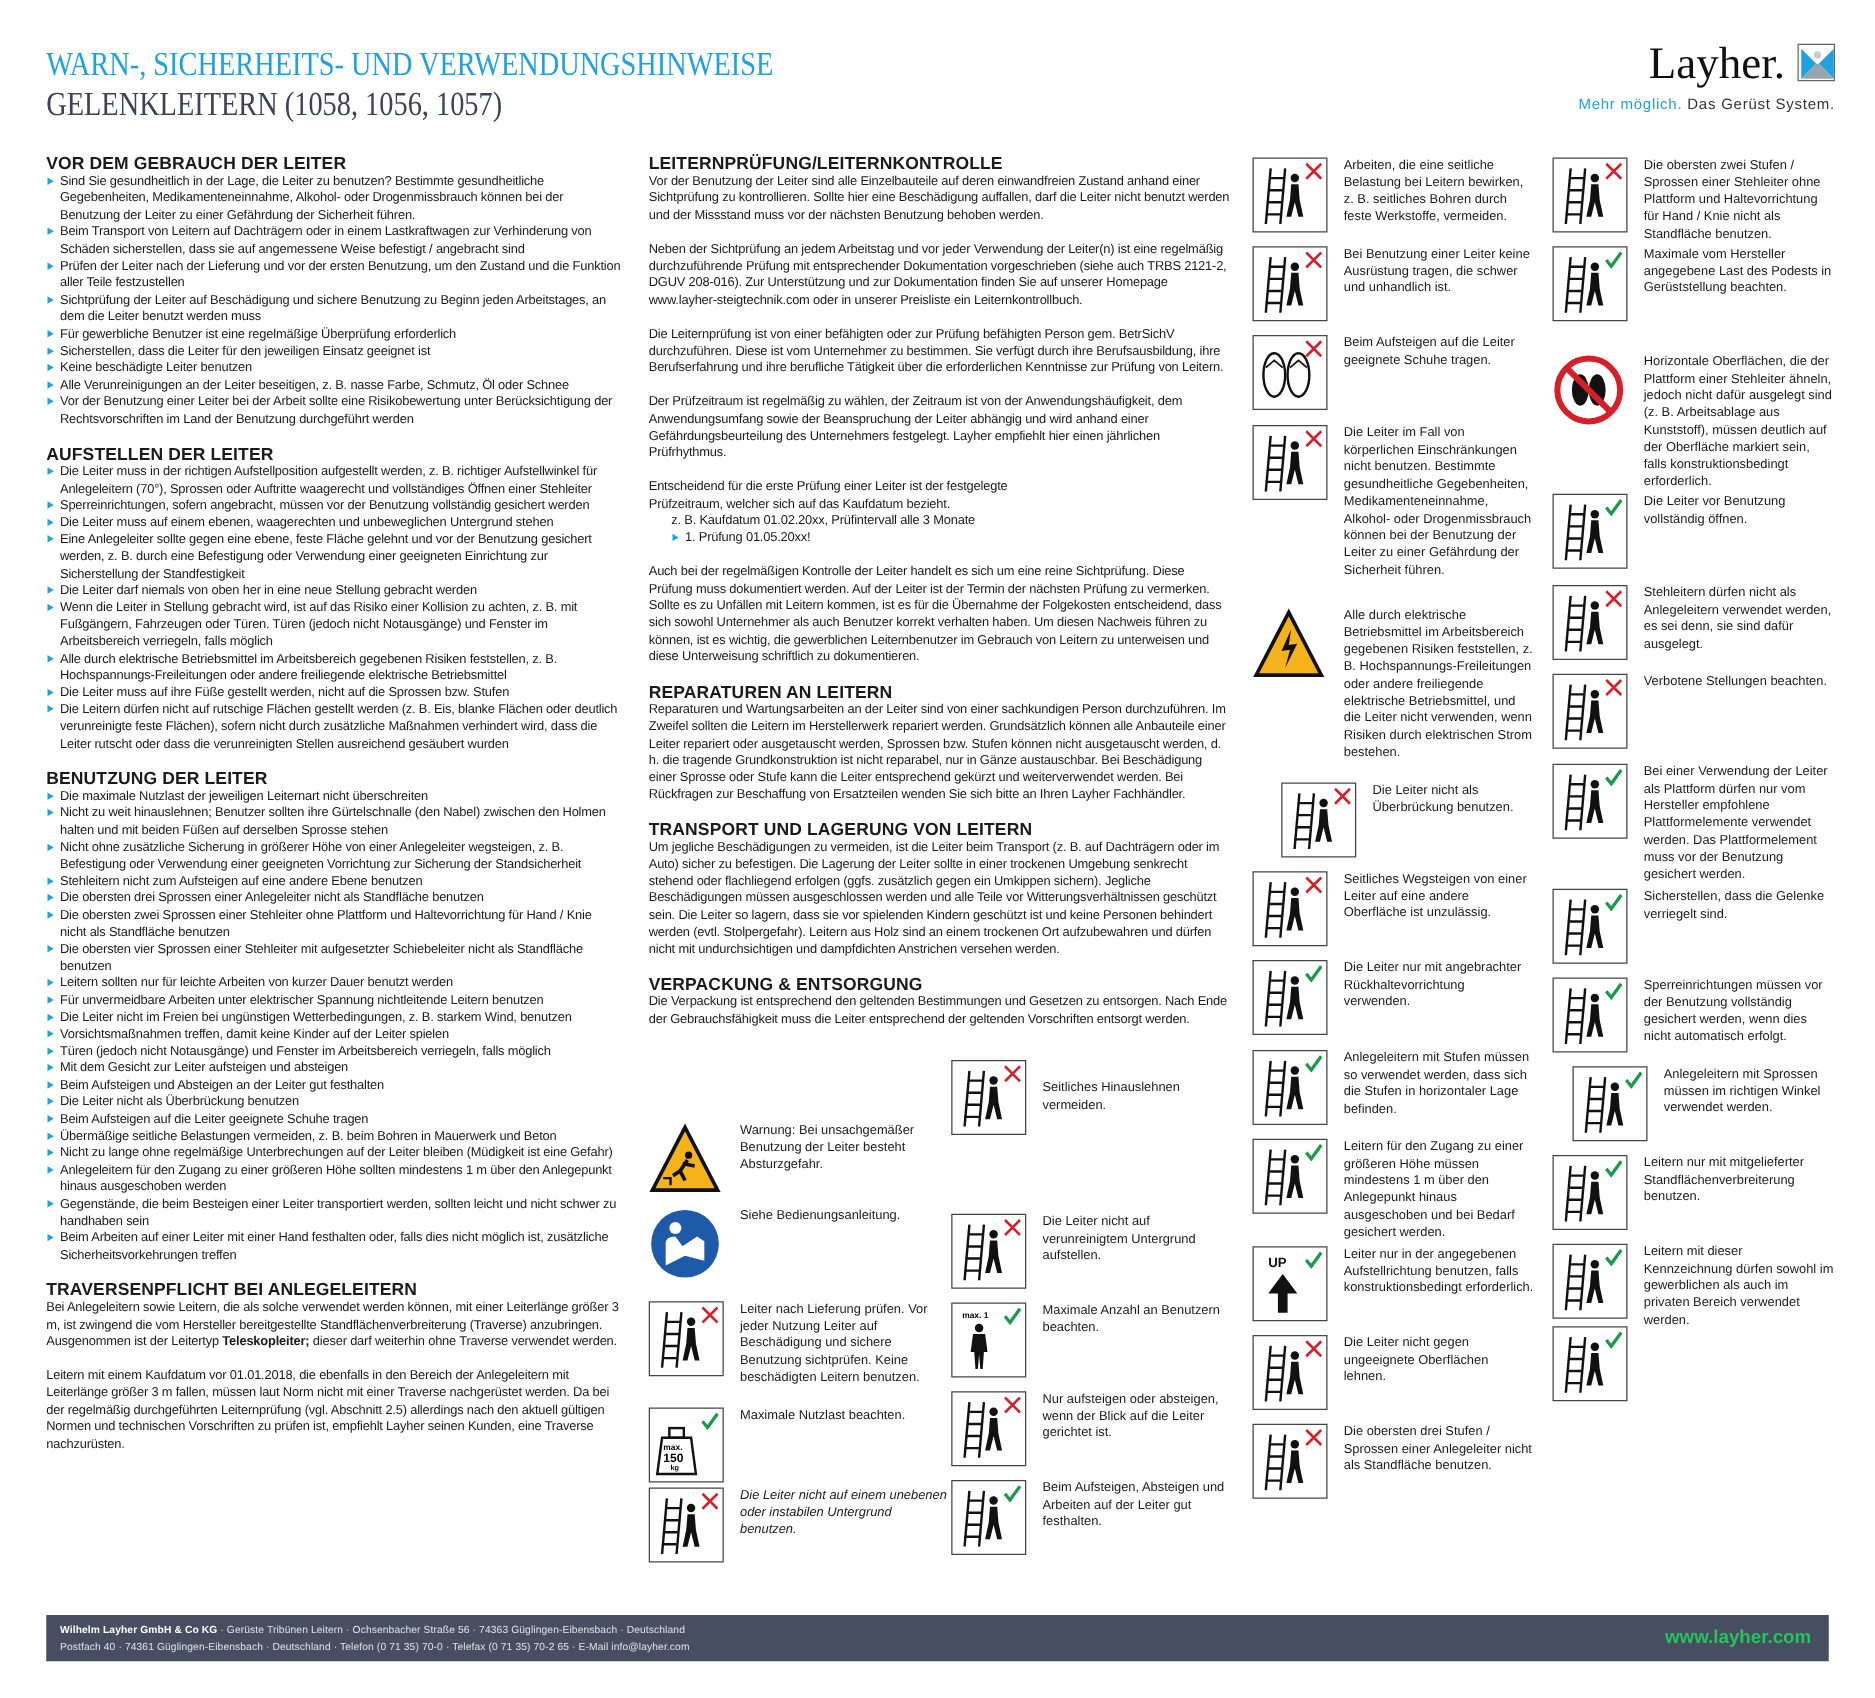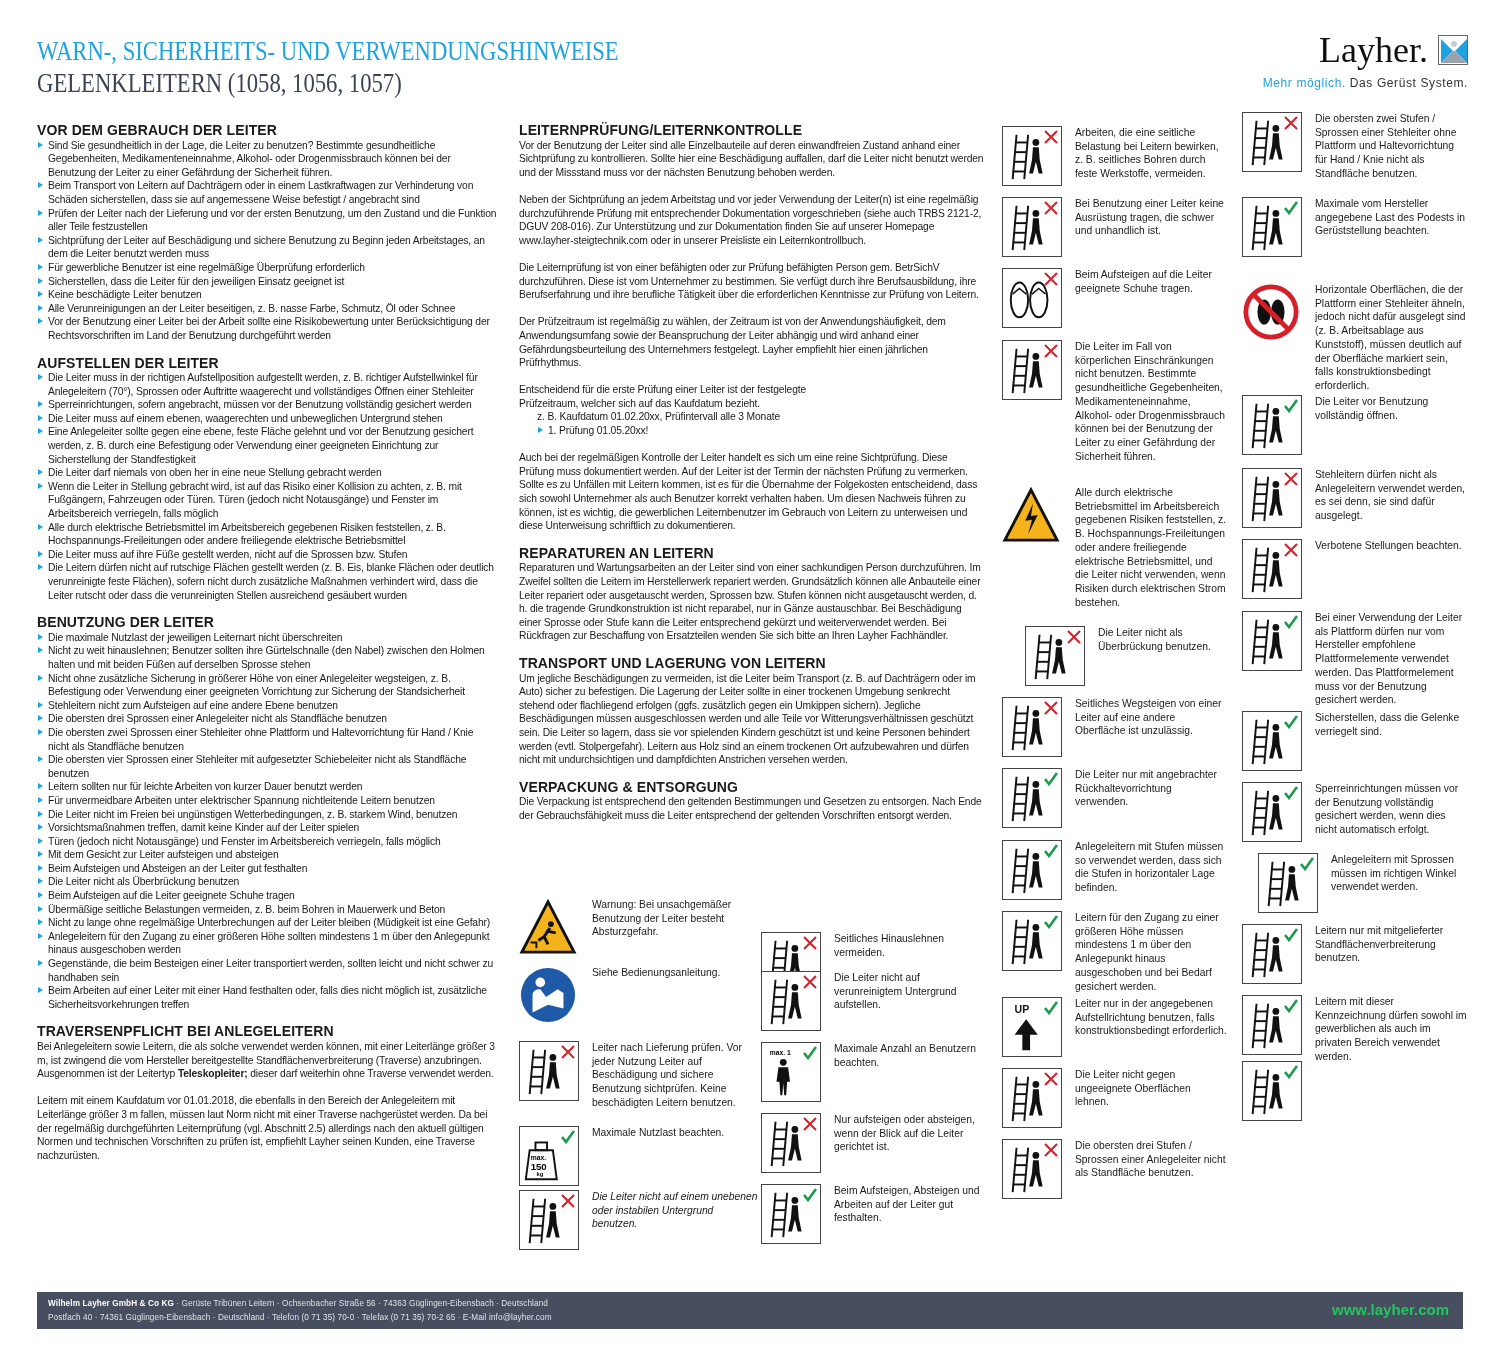--- a/index.html
+++ b/index.html
@@ -219,21 +219,21 @@
             <line x1="11" y1="36" x2="23" y2="36"></line>
             <line x1="10" y1="46" x2="22" y2="46"></line>
           </g>
           <circle cx="34" cy="16" r="3.5" fill="#111"></circle>
           <path d="M31 21 H37 L38 34 L41 48 H37 L34 36 L31 48 H27 L30 34 Z" fill="#111"></path>
         </svg><svg class="mark-x" viewBox="0 0 14 14">
           <path d="M1 1 L13 13 M13 1 L1 13" stroke="#d5202a" stroke-width="2"></path>
         </svg></div>
       <div class="tx">Die Leiter nicht auf einem unebenen oder instabilen Untergrund benutzen.</div>
     </div>
-    <div class="pic" style="left: 761px; top: 932px; width: 225px;">
+    <div class="pic" style="left: 761px; top: 848px; width: 225px; align-items: center;">
       <div class="ic box"><svg width="58" height="58" viewBox="0 0 60 60">
           <g stroke="#111" stroke-width="2" fill="none">
             <line x1="14" y1="8" x2="10" y2="54"></line>
             <line x1="26" y1="8" x2="22" y2="54"></line>
             <line x1="13" y1="16" x2="25" y2="16"></line>
             <line x1="12" y1="26" x2="24" y2="26"></line>
             <line x1="11" y1="36" x2="23" y2="36"></line>
             <line x1="10" y1="46" x2="22" y2="46"></line>
           </g>
           <circle cx="34" cy="16" r="3.5" fill="#111"></circle>
@@ -493,21 +493,21 @@
             <line x1="11" y1="36" x2="23" y2="36"></line>
             <line x1="10" y1="46" x2="22" y2="46"></line>
           </g>
           <circle cx="34" cy="16" r="3.5" fill="#111"></circle>
           <path d="M31 21 H37 L38 34 L41 48 H37 L34 36 L31 48 H27 L30 34 Z" fill="#111"></path>
         </svg><svg class="mark-x" viewBox="0 0 14 14">
           <path d="M1 1 L13 13 M13 1 L1 13" stroke="#d5202a" stroke-width="2"></path>
         </svg></div>
       <div class="tx">Die obersten drei Stufen / Sprossen einer Anlegeleiter nicht als Standfläche benutzen.</div>
     </div>
-    <div class="pic" style="left: 1242px; top: 112px; width: 225px;">
+    <div class="pic" style="left: 1242px; top: 126px; width: 225px;">
       <div class="ic box"><svg width="58" height="58" viewBox="0 0 60 60">
           <g stroke="#111" stroke-width="2" fill="none">
             <line x1="14" y1="8" x2="10" y2="54"></line>
             <line x1="26" y1="8" x2="22" y2="54"></line>
             <line x1="13" y1="16" x2="25" y2="16"></line>
             <line x1="12" y1="26" x2="24" y2="26"></line>
             <line x1="11" y1="36" x2="23" y2="36"></line>
             <line x1="10" y1="46" x2="22" y2="46"></line>
           </g>
           <circle cx="34" cy="16" r="3.5" fill="#111"></circle>

